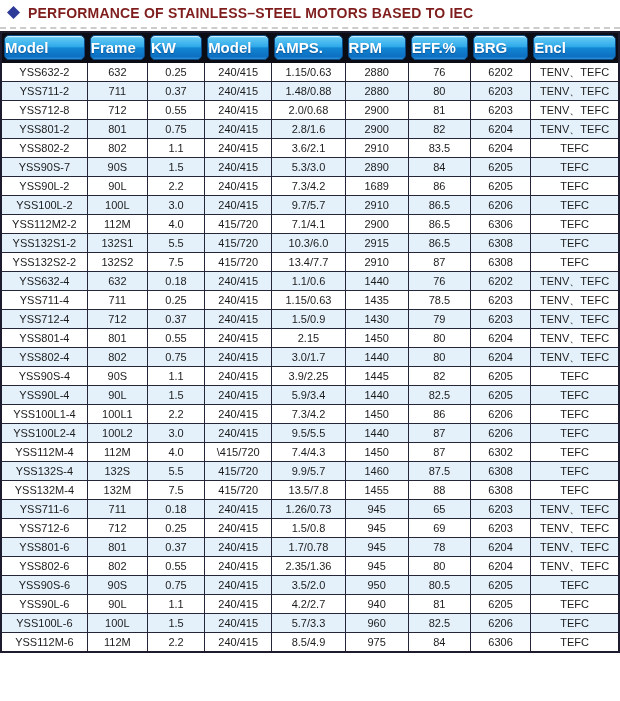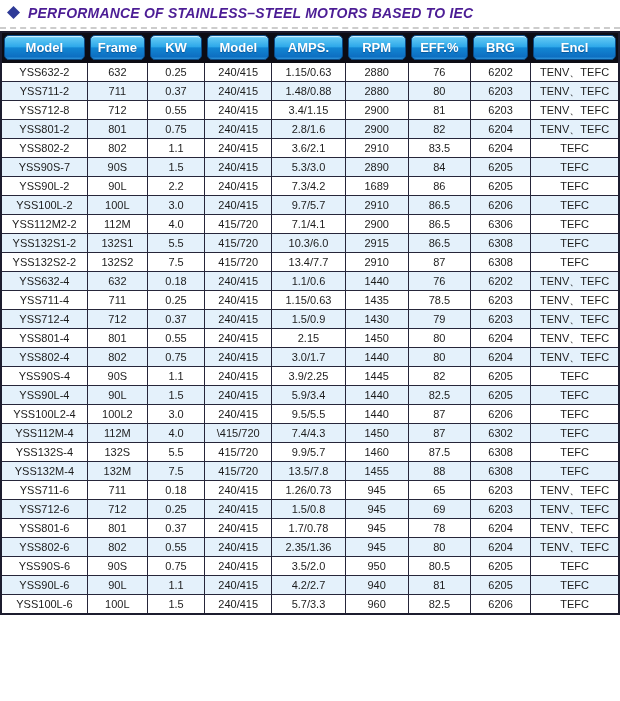--- a/index.html
+++ b/index.html
@@ -19,26 +19,25 @@
     padding-left: 7px;
   }
   .diamond {
     width: 13px; height: 13px;
     background: #2e3a97;
     clip-path: polygon(50% 0, 100% 50%, 50% 100%, 0 50%);
     margin-right: 8px;
     flex: 0 0 auto;
   }
   .title {
-    color: #4c1d95;
+    color: #7f1d1d;
     font-size: 14px;
     font-weight: bold;
     letter-spacing: .2px;
     white-space: nowrap;
-    font-style: italic;
   }
   .dashed {
     border-top: 2px dashed #cccccc;
     height: 0;
     margin: 2px 0 2px 0;
   }
 
   
   table {
     width: 620px;
@@ -65,23 +64,23 @@
   .hbtn {
     height: 25px;
     line-height: 24px;
     border-radius: 5px;
     border: 1px solid #0a4a86;
     background: linear-gradient(180deg,
       #a5e2fb 0%, #5ec6f3 10%, #2fa9ea 46%,
       #1286d3 52%, #0d6fc2 90%, #2f93d8 100%);
     box-shadow: inset 0 1px 0 rgba(255,255,255,.55);
     color: #ffffff;
-    font-size: 13px;
+    font-size: 15px;
     font-weight: bold;
-    text-align: center;
+    text-align: left;
     text-shadow: 0 1px 1px rgba(0,40,90,.45);
     cursor: pointer;
   }
 
   tbody td {
     border: 1px solid #26263a;
     height: 19px;
     text-align: center;
     vertical-align: middle;
     font-size: 11px;
@@ -166,21 +165,21 @@
           <td>2880</td>
           <td>80</td>
           <td>6203</td>
           <td>TENV、TEFC</td>
         </tr>
         <tr>
           <td>YSS712-8</td>
           <td>712</td>
           <td>0.55</td>
           <td>240/415</td>
-          <td>3.4/1.15</td>
+          <td>2.0/0.68</td>
           <td>2900</td>
           <td>81</td>
           <td>6203</td>
           <td>TENV、TEFC</td>
         </tr>
         <tr>
           <td>YSS801-2</td>
           <td>801</td>
           <td>0.75</td>
           <td>240/415</td>
@@ -338,20 +337,31 @@
           <td>90L</td>
           <td>1.5</td>
           <td>240/415</td>
           <td>5.9/3.4</td>
           <td>1440</td>
           <td>82.5</td>
           <td>6205</td>
           <td>TEFC</td>
         </tr>
         <tr>
+          <td>YSS100L1-4</td>
+          <td>100L1</td>
+          <td>2.2</td>
+          <td>240/415</td>
+          <td>7.3/4.2</td>
+          <td>1450</td>
+          <td>86</td>
+          <td>6206</td>
+          <td>TEFC</td>
+        </tr>
+        <tr>
           <td>YSS100L2-4</td>
           <td>100L2</td>
           <td>3.0</td>
           <td>240/415</td>
           <td>9.5/5.5</td>
           <td>1440</td>
           <td>87</td>
           <td>6206</td>
           <td>TEFC</td>
         </tr>
@@ -458,15 +468,26 @@
           <td>YSS100L-6</td>
           <td>100L</td>
           <td>1.5</td>
           <td>240/415</td>
           <td>5.7/3.3</td>
           <td>960</td>
           <td>82.5</td>
           <td>6206</td>
           <td>TEFC</td>
         </tr>
+        <tr>
+          <td>YSS112M-6</td>
+          <td>112M</td>
+          <td>2.2</td>
+          <td>240/415</td>
+          <td>8.5/4.9</td>
+          <td>975</td>
+          <td>84</td>
+          <td>6306</td>
+          <td>TEFC</td>
+        </tr>
       </tbody>
   </table>
 </div>
 
 </body></html>

